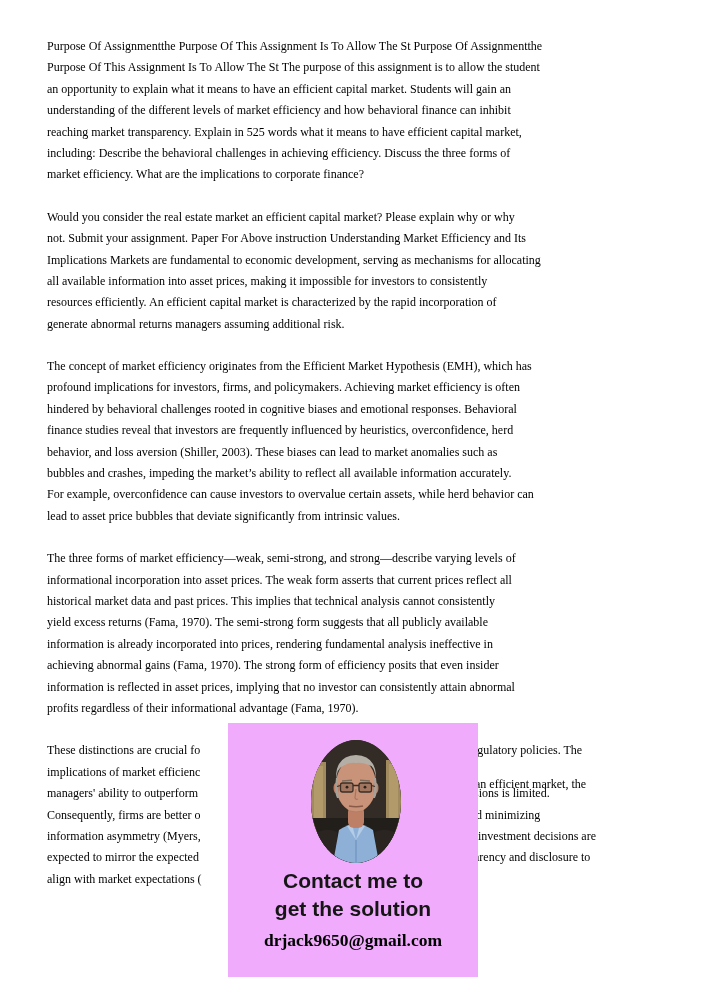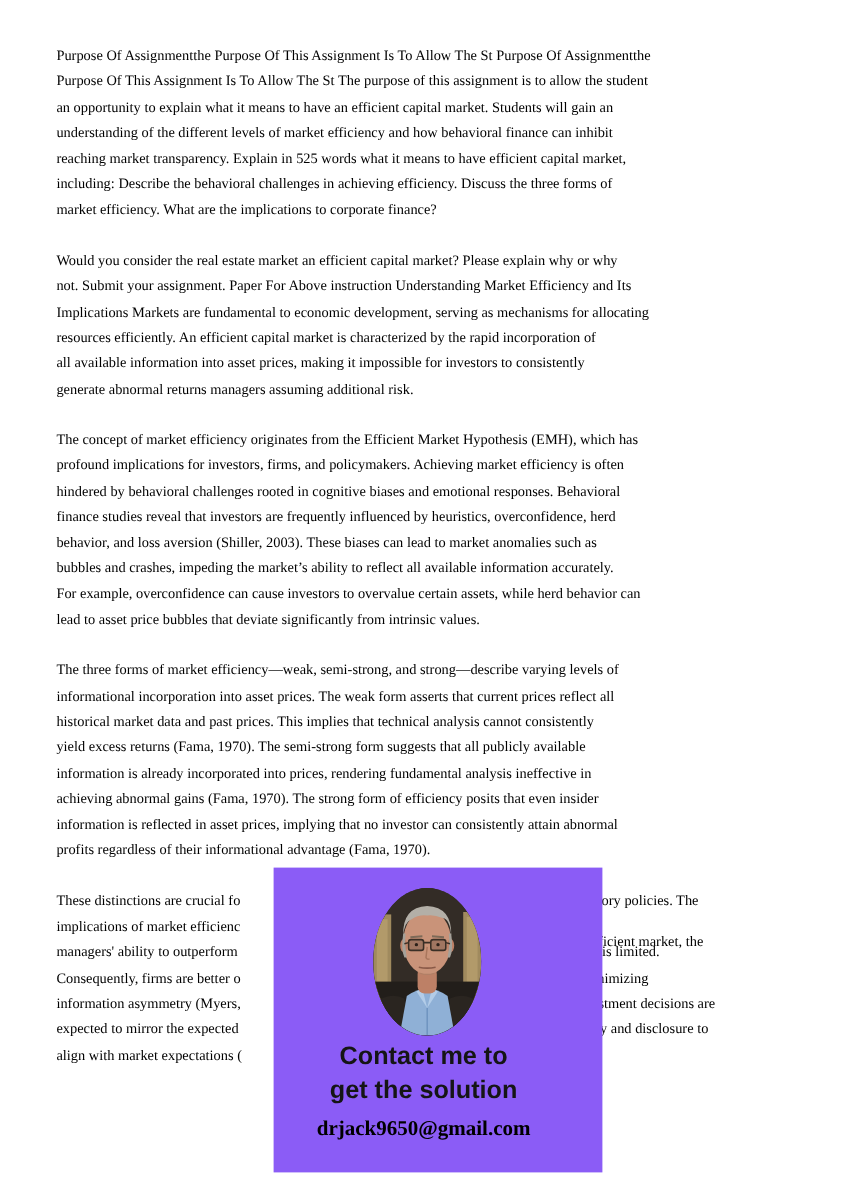--- a/index.html
+++ b/index.html
@@ -18,22 +18,22 @@
     font-size:12px;
     line-height:21.4px;
   }
   .para{margin:0 0 21px 0;}
   .line{white-space:nowrap;position:relative;height:21.4px;}
   .line .frag-right{position:absolute;top:0;white-space:nowrap;}
   
   .overlay{
     position:absolute;
     left:228px;top:723px;
-    width:274px;height:254px;
-    background:#8b5cf6;
+    width:250px;height:254px;
+    background:#f0abfc;
     z-index:5;
     text-decoration:underline;
   }
   .photo{
     position:absolute;
     left:83px;top:17px;
     width:90px;height:123px;
     border-radius:50%;
     overflow:hidden;
     background:#332e29;
@@ -73,22 +73,22 @@
         <div class="line">an opportunity to explain what it means to have an efficient capital market. Students will gain an</div>
         <div class="line">understanding of the different levels of market efficiency and how behavioral finance can inhibit</div>
         <div class="line">reaching market transparency. Explain in 525 words what it means to have efficient capital market,</div>
         <div class="line">including: Describe the behavioral challenges in achieving efficiency. Discuss the three forms of</div>
         <div class="line">market efficiency. What are the implications to corporate finance?</div>
       </div>
       <div class="para">
         <div class="line">Would you consider the real estate market an efficient capital market? Please explain why or why</div>
         <div class="line">not. Submit your assignment. Paper For Above instruction Understanding Market Efficiency and Its</div>
         <div class="line">Implications Markets are fundamental to economic development, serving as mechanisms for allocating</div>
+        <div class="line">all available information into asset prices, making it impossible for investors to consistently</div>
         <div class="line">resources efficiently. An efficient capital market is characterized by the rapid incorporation of</div>
-        <div class="line">all available information into asset prices, making it impossible for investors to consistently</div>
         <div class="line">generate abnormal returns managers assuming additional risk.</div>
       </div>
       <div class="para">
         <div class="line">The concept of market efficiency originates from the Efficient Market Hypothesis (EMH), which has</div>
         <div class="line">profound implications for investors, firms, and policymakers. Achieving market efficiency is often</div>
         <div class="line">hindered by behavioral challenges rooted in cognitive biases and emotional responses. Behavioral</div>
         <div class="line">finance studies reveal that investors are frequently influenced by heuristics, overconfidence, herd</div>
         <div class="line">behavior, and loss aversion (Shiller, 2003). These biases can lead to market anomalies such as</div>
         <div class="line">bubbles and crashes, impeding the market’s ability to reflect all available information accurately.</div>
         <div class="line">For example, overconfidence can cause investors to overvalue certain assets, while herd behavior can</div>

